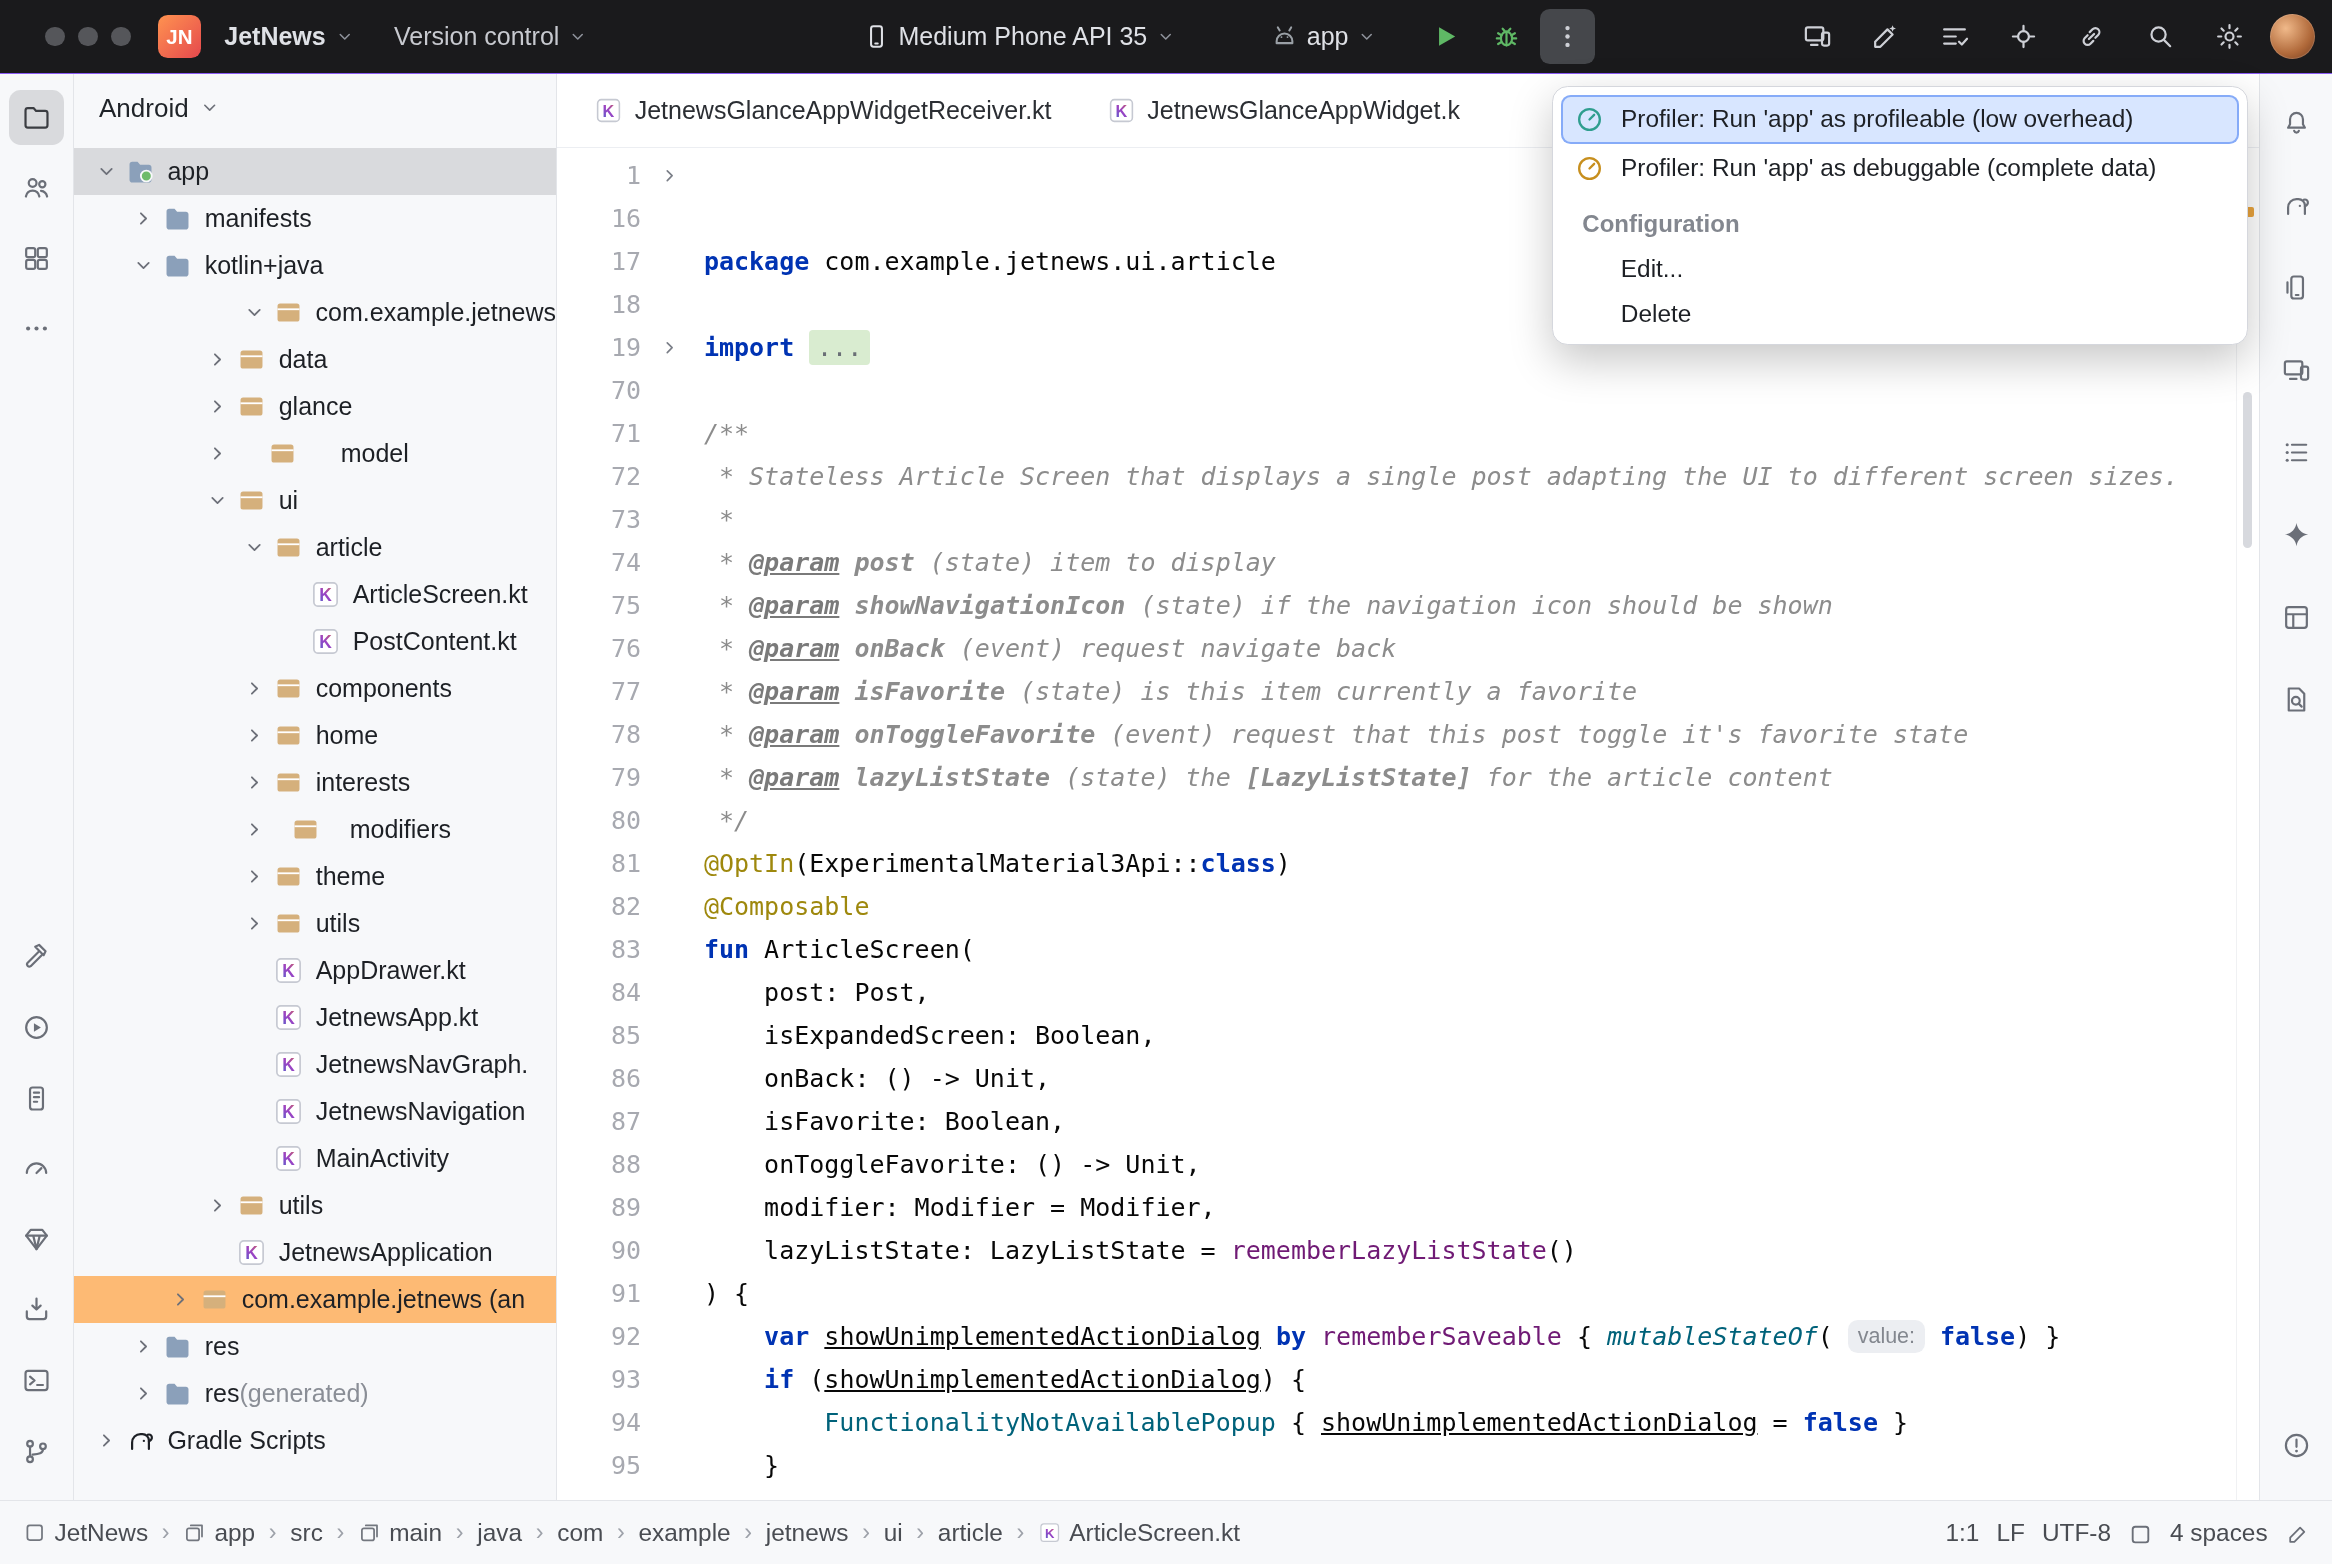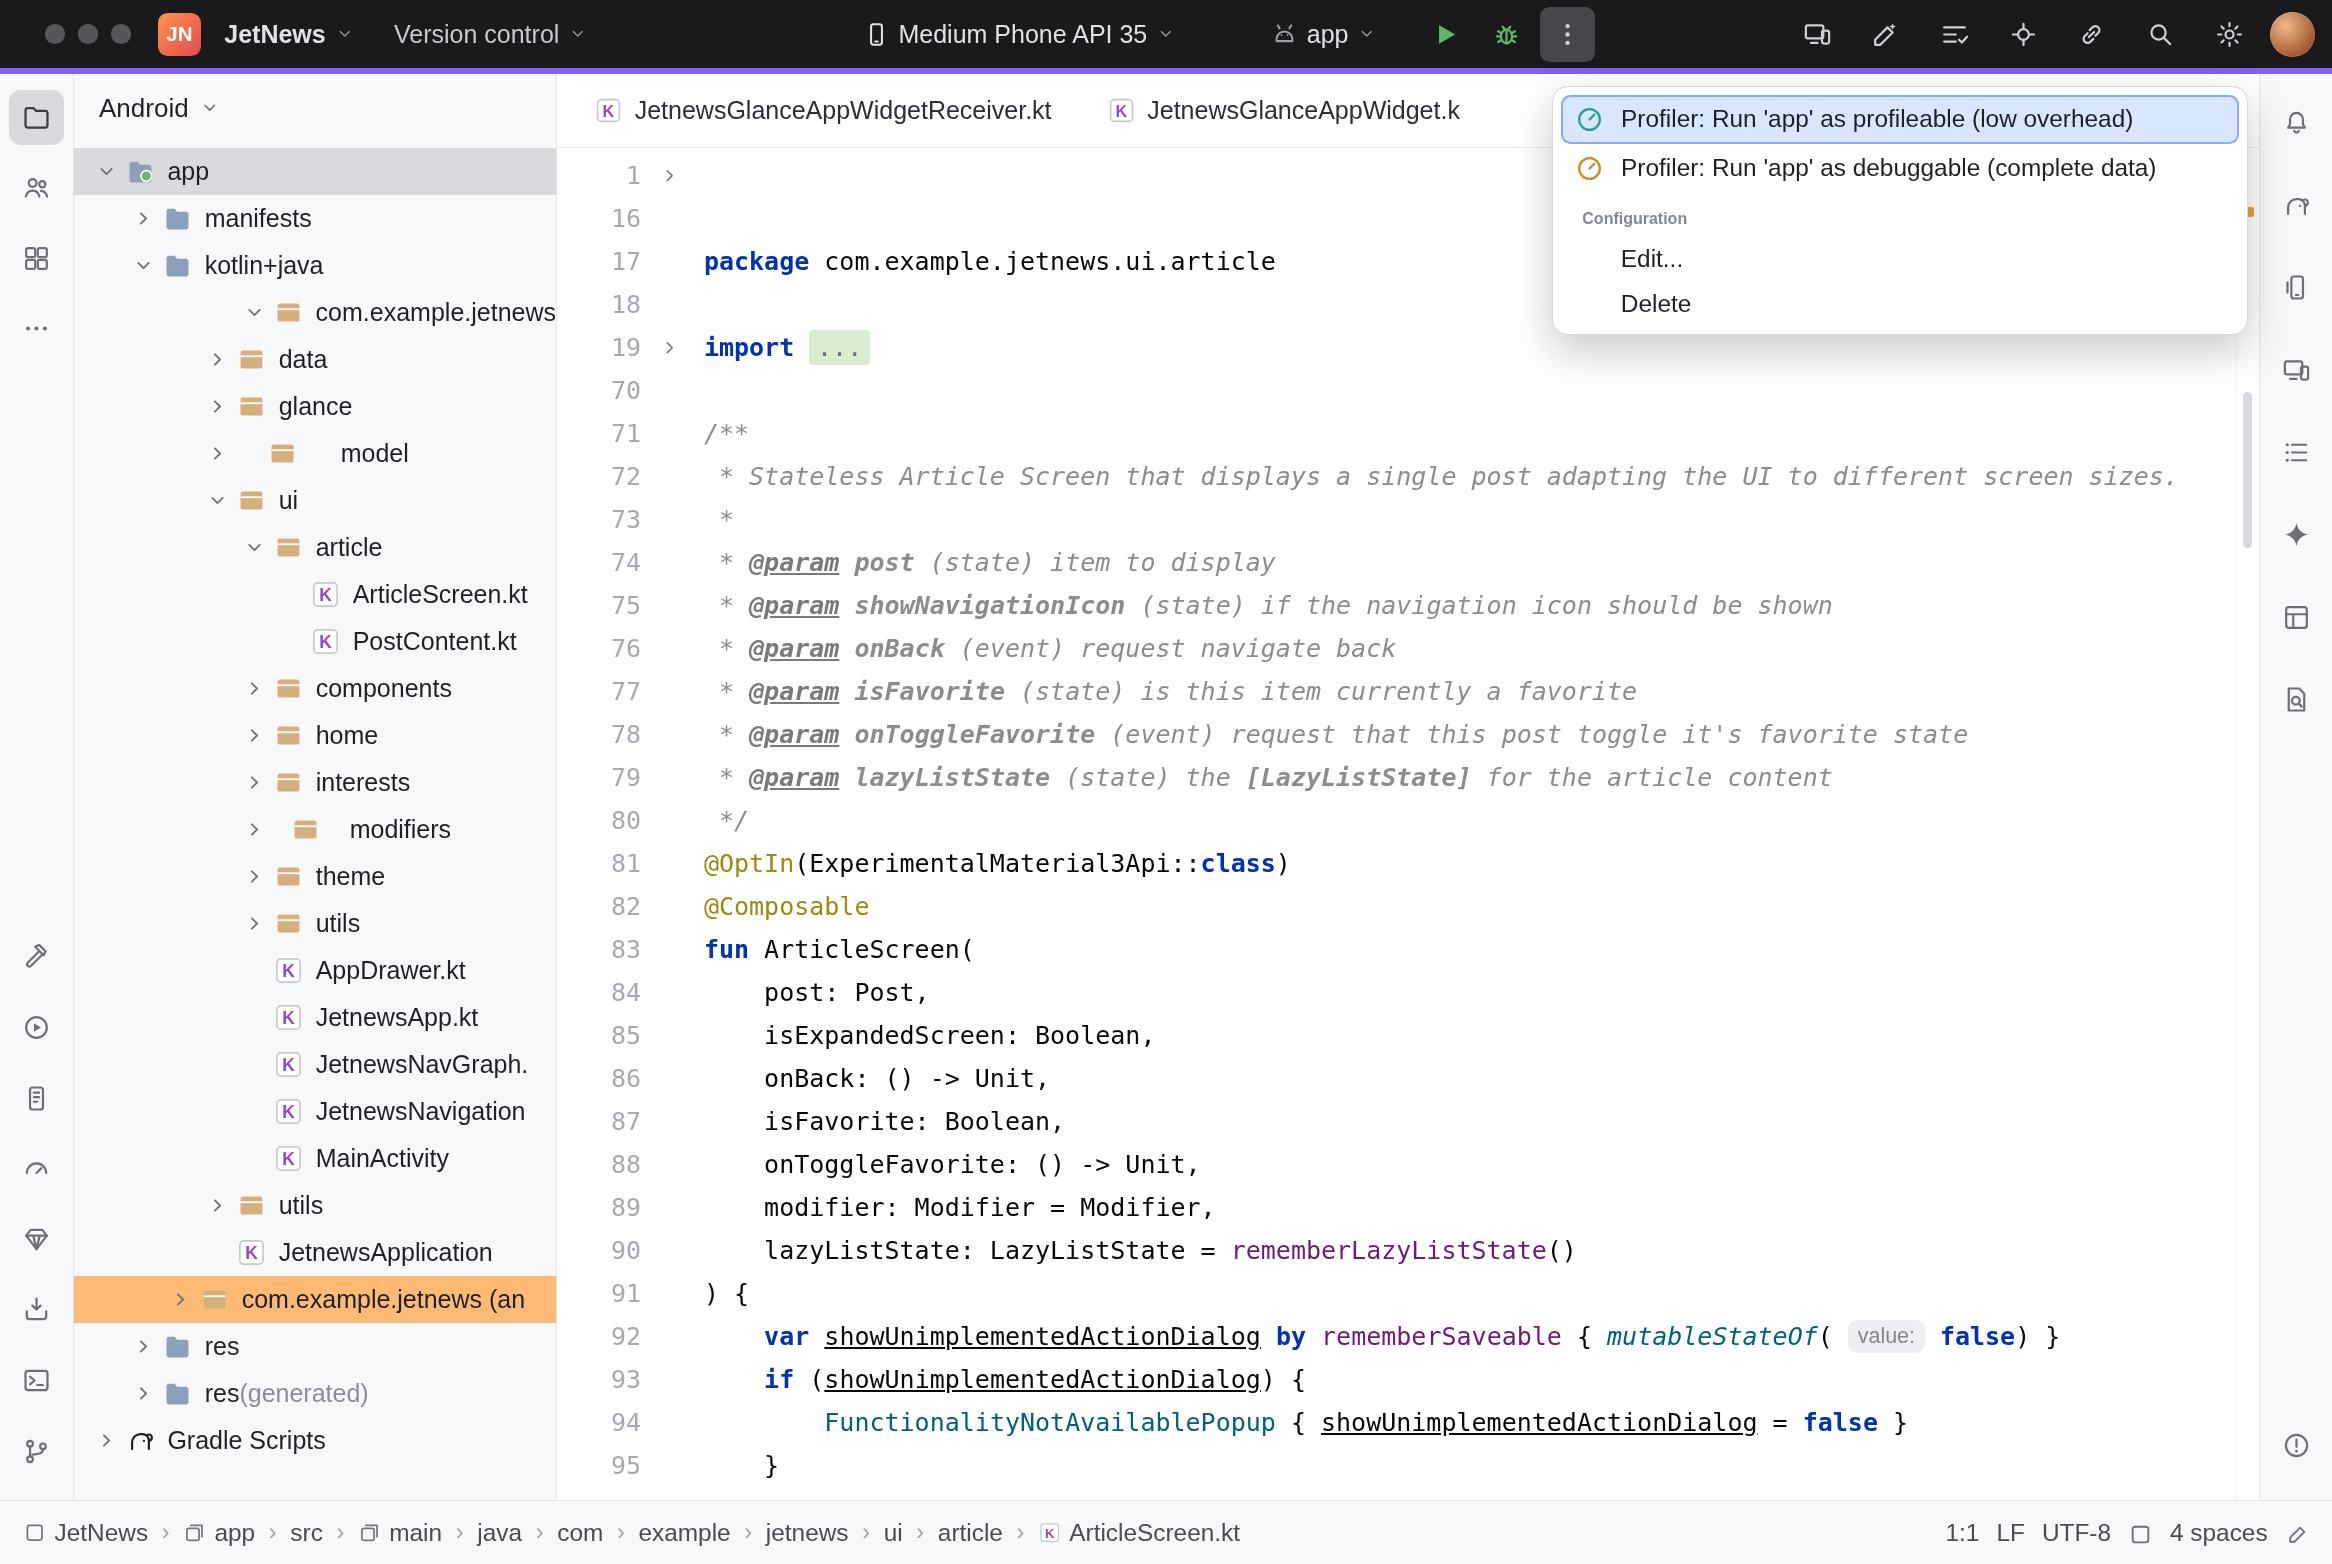--- a/index.html
+++ b/index.html
@@ -4,21 +4,21 @@
 <style>
 *{margin:0;padding:0;box-sizing:border-box}
 html,body{width:2333px;height:1564px;overflow:hidden}
 body{font-family:"Liberation Sans","DejaVu Sans",sans-serif;background:#fff;color:#1d2025}
 button{font-family:inherit;cursor:pointer}
 .app{position:relative;width:2333px;height:1564px;display:flex;flex-direction:column;overflow:hidden}
 .ic{display:inline-flex;width:29px;height:29px;flex:none;align-items:center;justify-content:center}
 .ic svg{width:100%;height:100%;display:block}
 
 
-.titlebar{flex:0 0 74px;height:74px;background:#1a1a1c;display:flex;align-items:center;position:relative;color:#dfe1e6;border-bottom:6px solid #8b5cf6}
+.titlebar{flex:0 0 74px;height:74px;background:#1a1a1c;display:flex;align-items:center;position:relative;color:#dfe1e6;border-bottom:1px solid #8b5cf6}
 .traffic{display:flex;gap:13.7px;padding-left:45px;padding-right:27px}
 .dot{width:19.5px;height:19.5px;border-radius:50%;background:#55565a;border:none}
 .logo{width:43px;height:43px;border-radius:9.8px;background:linear-gradient(135deg,#ff9350,#e5484d);color:#fff;font-weight:bold;font-size:20.5px;display:flex;align-items:center;justify-content:center;margin-right:11.7px}
 .tb-item{display:flex;align-items:center;gap:7.8px;background:none;border:none;color:#dfe1e6;font-size:25px;font-weight:bold;padding:9.8px 11.7px;border-radius:9.8px;white-space:nowrap}
 .tb-item.plain{font-weight:normal;color:#c7c9cf}
 .tb-item .chev{width:21.5px;height:21.5px;color:#8f939c}
 .tb-center{position:absolute;left:850px;display:flex;align-items:center}
 .icon-btn{width:55px;height:55px;display:flex;align-items:center;justify-content:center;border:none;background:none;border-radius:9.8px;color:#ced0d6}
 .icon-btn .ic{width:31px;height:31px}
 .kebab-active{background:#45474b}
@@ -85,21 +85,21 @@
 .crumb-sep{color:#9ea2aa;font-size:23.4px}
 .sb-right{margin-left:auto;display:flex;align-items:flex-end;gap:17px}
 .sb-item{display:flex;align-items:center;background:none;border:none;color:#494c52;font-size:24.4px}
 .sb-item .ic{width:25px;height:25px;color:#6b6f78}
 
 
 .popup{position:absolute;left:1552px;top:86px;width:696px;background:#fff;border:1px solid #d5d7dd;border-radius:15.6px;box-shadow:0 15.6px 43px rgba(0,0,0,.22);padding:7.8px;z-index:50;font-size:24.4px}
 .popup-item{display:flex;align-items:center;gap:15.6px;height:49px;border-radius:9.8px;padding:0 13.7px;color:#1d2025;white-space:nowrap}
 .popup-item .ic{width:31px;height:31px}
 .popup-item.selected{background:#d8e6ff;box-shadow:inset 0 0 0 2px #86abf8}
-.popup-section{font-size:16px;font-weight:bold;color:#83878f;padding:17.6px 13.7px 7.8px 21.5px}
+.popup-section{font-size:24px;font-weight:bold;color:#83878f;padding:17.6px 13.7px 7.8px 21.5px}
 .popup-action{height:45px;display:flex;align-items:center;padding-left:60px;border-radius:9.8px;color:#1d2025}
 </style>
 </head>
 <body>
 
 <div class="app">
 
   <header class="titlebar">
     <div class="traffic">
       <button class="dot"></button>

